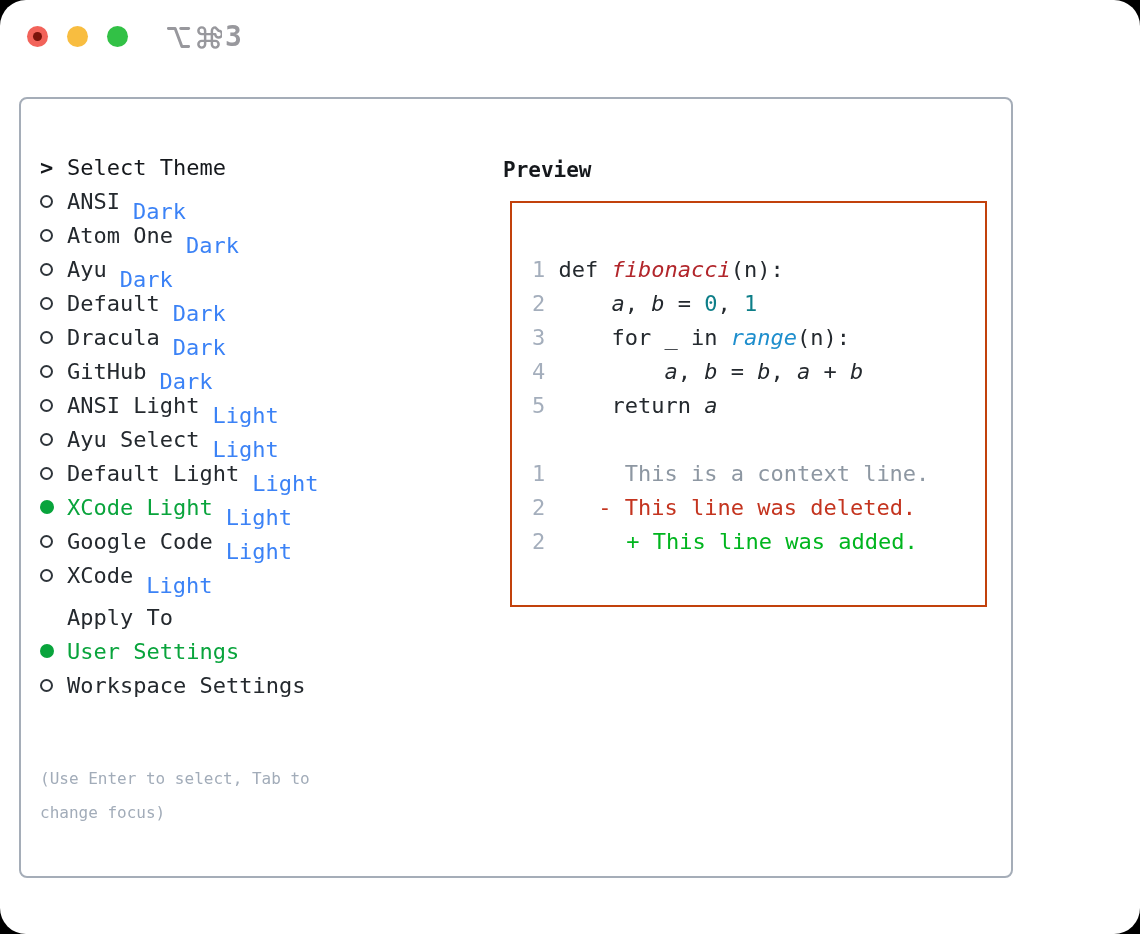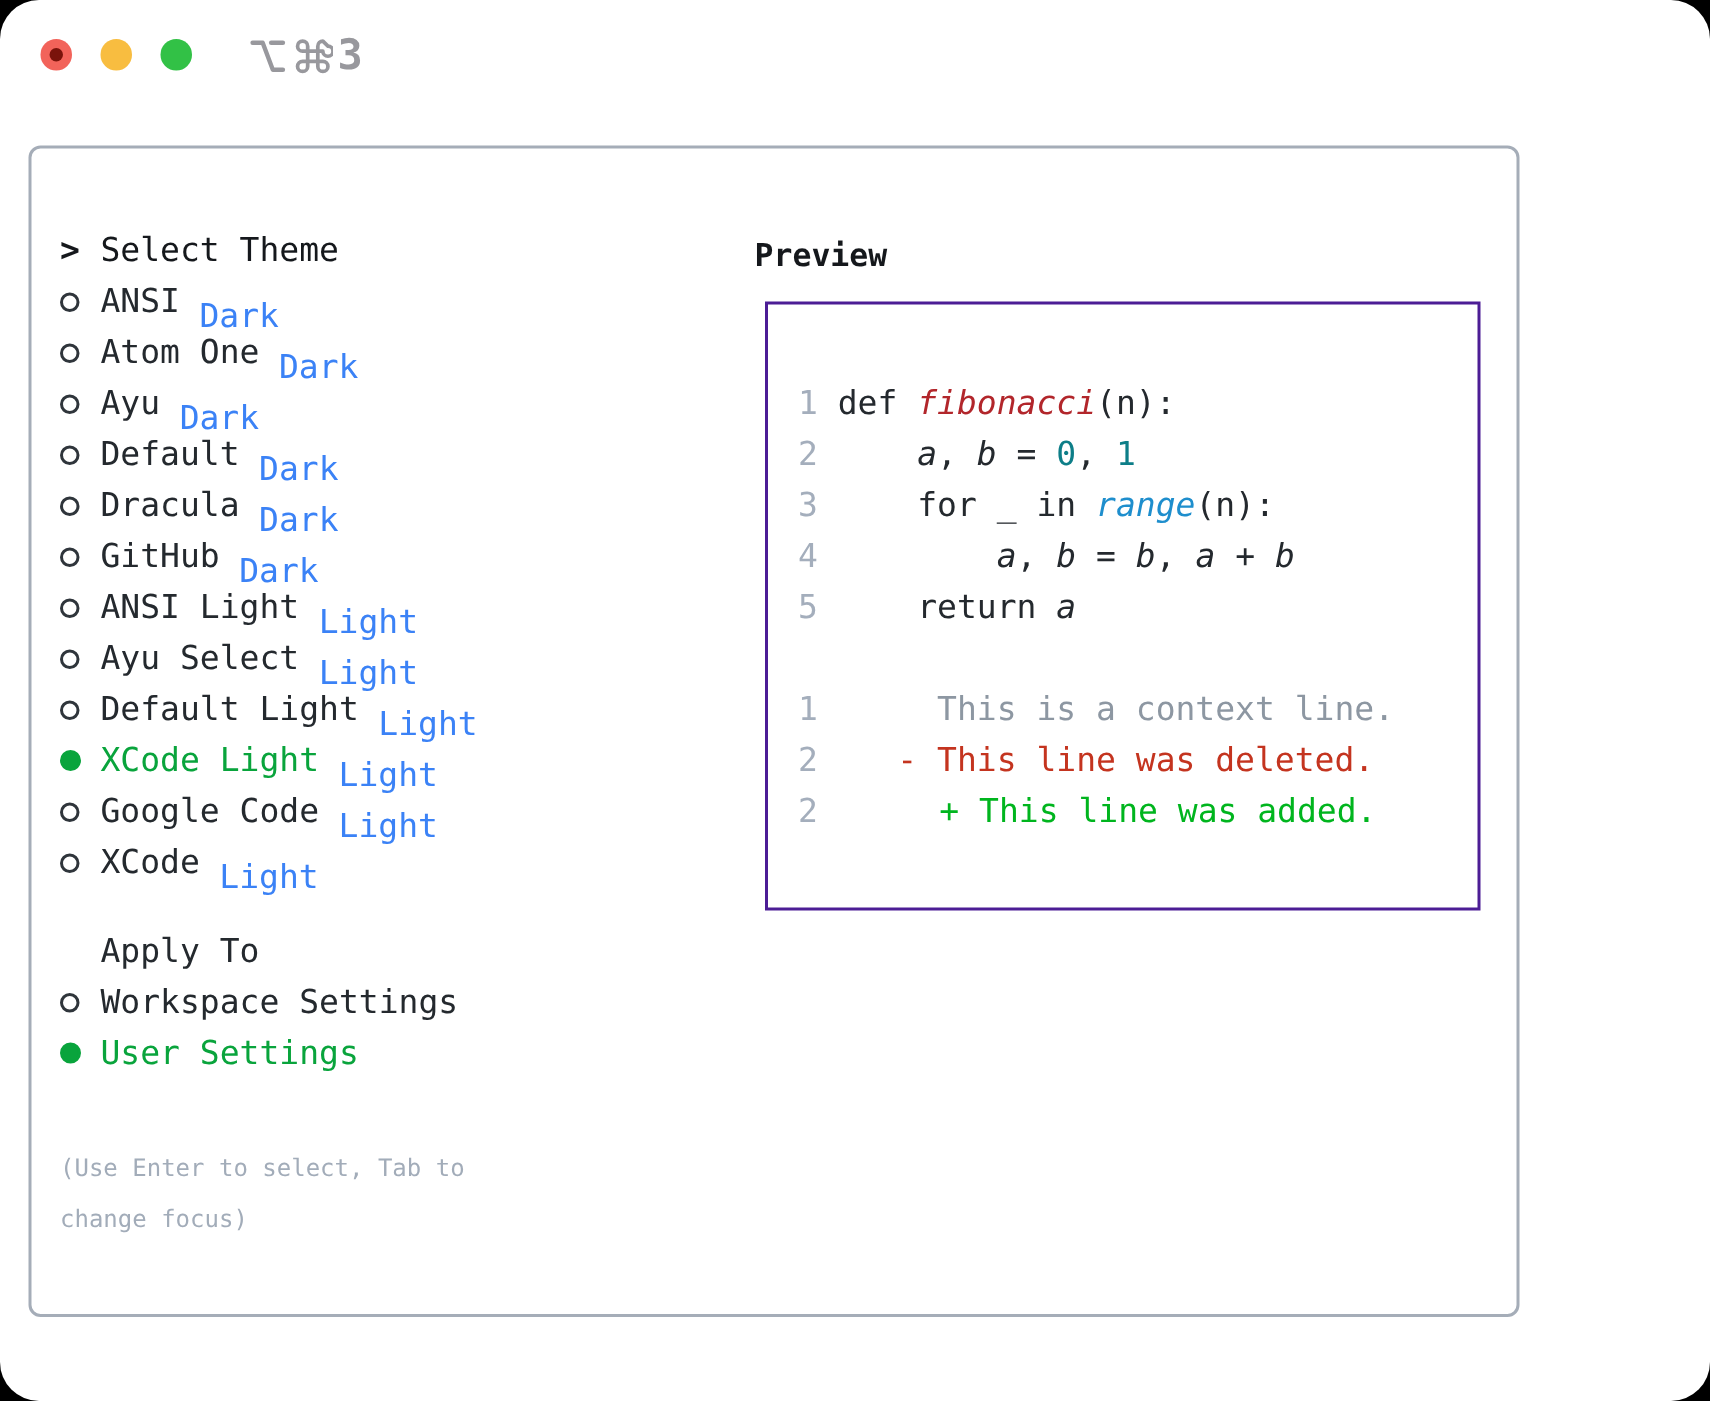--- a/index.html
+++ b/index.html
@@ -16,36 +16,36 @@
   .shortcut{position:absolute;left:165px;top:22px;height:30px;display:flex;align-items:center;gap:3px;color:#98989d;}
   .shortcut svg{display:block;}
   .shortcut .num{font-size:28px;font-weight:bold;line-height:30px;}
 
   
   .panel{position:absolute;left:19px;top:97px;width:994px;height:781px;box-sizing:border-box;
          border:2px solid #a5adb8;border-radius:8px;background:#fff;}
 
   
   .list{position:absolute;left:19px;top:51px;}
-  .apply-list{position:absolute;left:19px;top:518px;}
+  .apply-list{position:absolute;left:19px;top:501px;}
   .row{height:34px;display:flex;align-items:center;font-size:22px;color:#24292e;}
   .marker-col{width:27px;flex:none;display:flex;align-items:center;}
   .prompt{font-weight:bold;color:#15181c;}
   .row.header .name{font-weight:normal;color:#15181c;}
   .radio{width:13px;height:13px;border-radius:50%;border:2px solid #2f353b;box-sizing:border-box;}
   .row.selected .radio{width:14px;height:14px;background:#09a43c;border-color:#09a43c;}
   .row.selected .name{color:#09a43c;}
   .variant{color:#3b82f6;margin-left:13px;margin-top:20px;}
   .hint{position:absolute;left:19px;top:663px;font-size:16px;line-height:34px;color:#a2acb9;white-space:pre;}
 
   
   .preview-title{position:absolute;left:482px;top:54px;height:34px;display:flex;align-items:center;
                  font-size:21px;font-weight:bold;color:#15181c;}
   .preview-box{position:absolute;left:489px;top:102px;width:477px;height:406px;box-sizing:border-box;
-               border:2px solid #4c1d95;background:#fff;overflow:hidden;}
+               border:2px solid #c2410c;background:#fff;overflow:hidden;}
   .code{padding:50px 0 0 20px;font-size:22px;line-height:34px;}
   .code-line{white-space:pre;height:34px;color:#24292e;}
   .ln{color:#a4aebc;}
   .tok-plain{color:#24292e;}
   .tok-fn{color:#b2262b;font-style:italic;}
   .tok-num{color:#0d7e88;}
   .tok-builtin{color:#1e8ecd;font-style:italic;}
   .tok-var{color:#24292e;font-style:italic;}
   .tok-context{color:#8d97a2;}
   .tok-deleted{color:#c4341f;}
@@ -184,32 +184,32 @@
           <span class="variant">Light</span>
         </div>
       </div>
 
     <div class="apply-list">
       <div class="row header-plain">
         <span class="marker-col"></span>
         <span class="name">Apply To</span>
       </div>
 
+        <div class="row item selected">
+          <span class="marker-col">
+            <span class="radio"></span>
+          </span>
+          <span class="name">User Settings</span>
+        </div>
+
         <div class="row item">
           <span class="marker-col">
             <span class="radio"></span>
           </span>
           <span class="name">Workspace Settings</span>
-        </div>
-
-        <div class="row item selected">
-          <span class="marker-col">
-            <span class="radio"></span>
-          </span>
-          <span class="name">User Settings</span>
         </div>
       </div>
 
     <div class="hint"><span>(Use Enter to select, Tab to</span><br><span>change focus)</span></div>
 
     <div class="preview-title">Preview</div>
     <div class="preview-box">
       <div class="code">
           <div class="code-line"><span class="ln">1</span><span class="tok-plain"> def </span><span class="tok-fn">fibonacci</span><span class="tok-plain">(n):</span></div>
           <div class="code-line"><span class="ln">2</span><span class="tok-plain">     </span><span class="tok-var">a</span><span class="tok-plain">, </span><span class="tok-var">b</span><span class="tok-plain"> = </span><span class="tok-num">0</span><span class="tok-plain">, </span><span class="tok-num">1</span></div>

